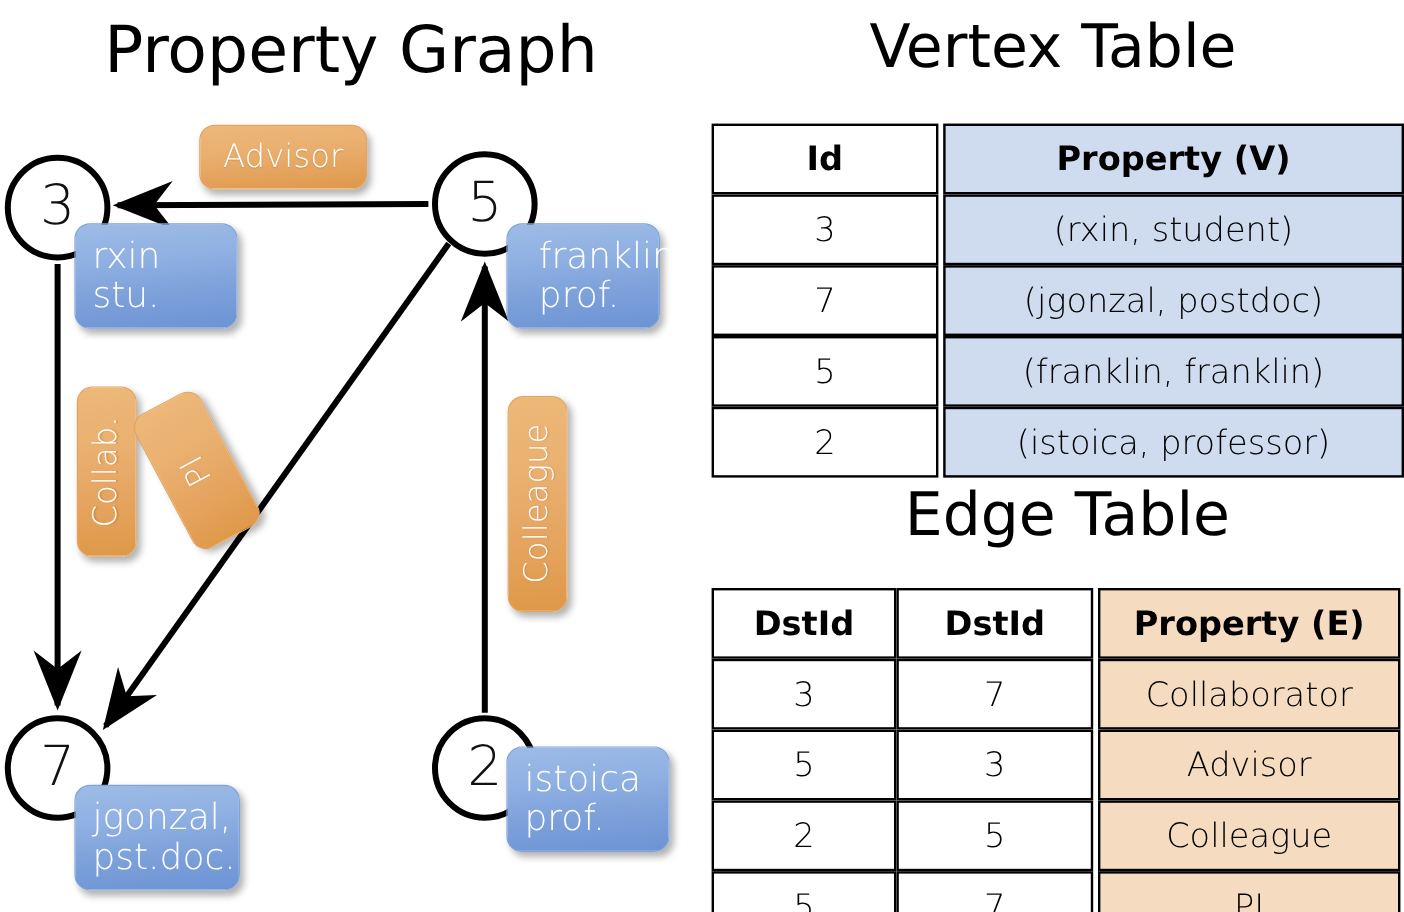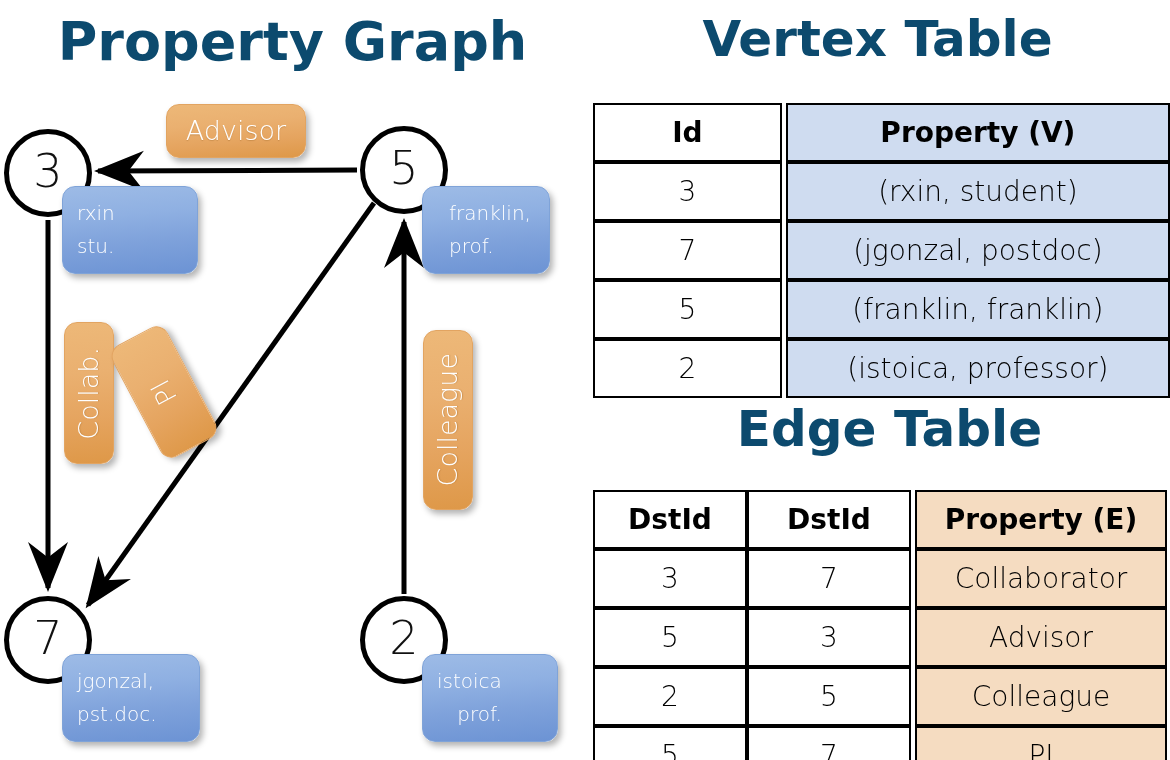--- a/index.html
+++ b/index.html
@@ -14,22 +14,22 @@
     overflow: hidden;
     font-family: "Liberation Sans", sans-serif;
     color: #000000;
     -webkit-font-smoothing: antialiased;
   }
 
   
   .title {
     position: absolute;
     font-family: "DejaVu Sans", sans-serif;
-    font-weight: 700;
-    color: #0c4a6e;
+    font-weight: 400;
+    color: #000000;
     white-space: nowrap;
     letter-spacing: 0px;
   }
   #title-property-graph {
     left: 0; top: 12px; width: 585px;
     text-align: center;
     font-size: 54px;
     line-height: 60px;
   }
   #title-vertex-table {
@@ -91,37 +91,37 @@
     display: flex;
     align-items: center;
     justify-content: flex-start;
     box-shadow: 3px 4px 6px rgba(0,0,0,0.30);
     font-family: "DejaVu Sans", sans-serif;
     font-weight: 300;
   }
   .vbox {
     background: linear-gradient(175deg, #9dbbe6 0%, #8fb0e2 34%, #7fa2db 62%, #6c93d4 100%);
     border: 1px solid #7fa3d8;
-    font-size: 20px;
+    font-size: 30px;
     line-height: 33px;
     padding: 6px 0 6px 14px;
   }
   .ebox {
     background: linear-gradient(175deg, #edb878 0%, #eab070 36%, #e5a45f 68%, #de9848 100%);
     border: 1px solid #e2a461;
     font-size: 27px;
     line-height: 30px;
     align-items: center;
     justify-content: center;
   }
 
   #vbox-rxin     { left: 62px;  top: 186px; width: 136px; height: 88px; }
   #vbox-franklin { left: 422px; top: 186px; width: 128px; height: 88px; padding-left: 26px; }
   #vbox-jgonzal  { left: 62px;  top: 654px; width: 138px; height: 88px; }
-  #vbox-istoica  { left: 422px; top: 654px; width: 136px; height: 88px; text-align: right; }
+  #vbox-istoica  { left: 422px; top: 622px; width: 136px; height: 88px; }
 
   #ebox-advisor {
     left: 166px; top: 104px; width: 140px; height: 54px;
   }
   #ebox-collab {
     left: 64px; top: 322px; width: 50px; height: 142px;
   }
   #ebox-collab .ebox-text {
     writing-mode: vertical-rl;
     transform: rotate(180deg);

